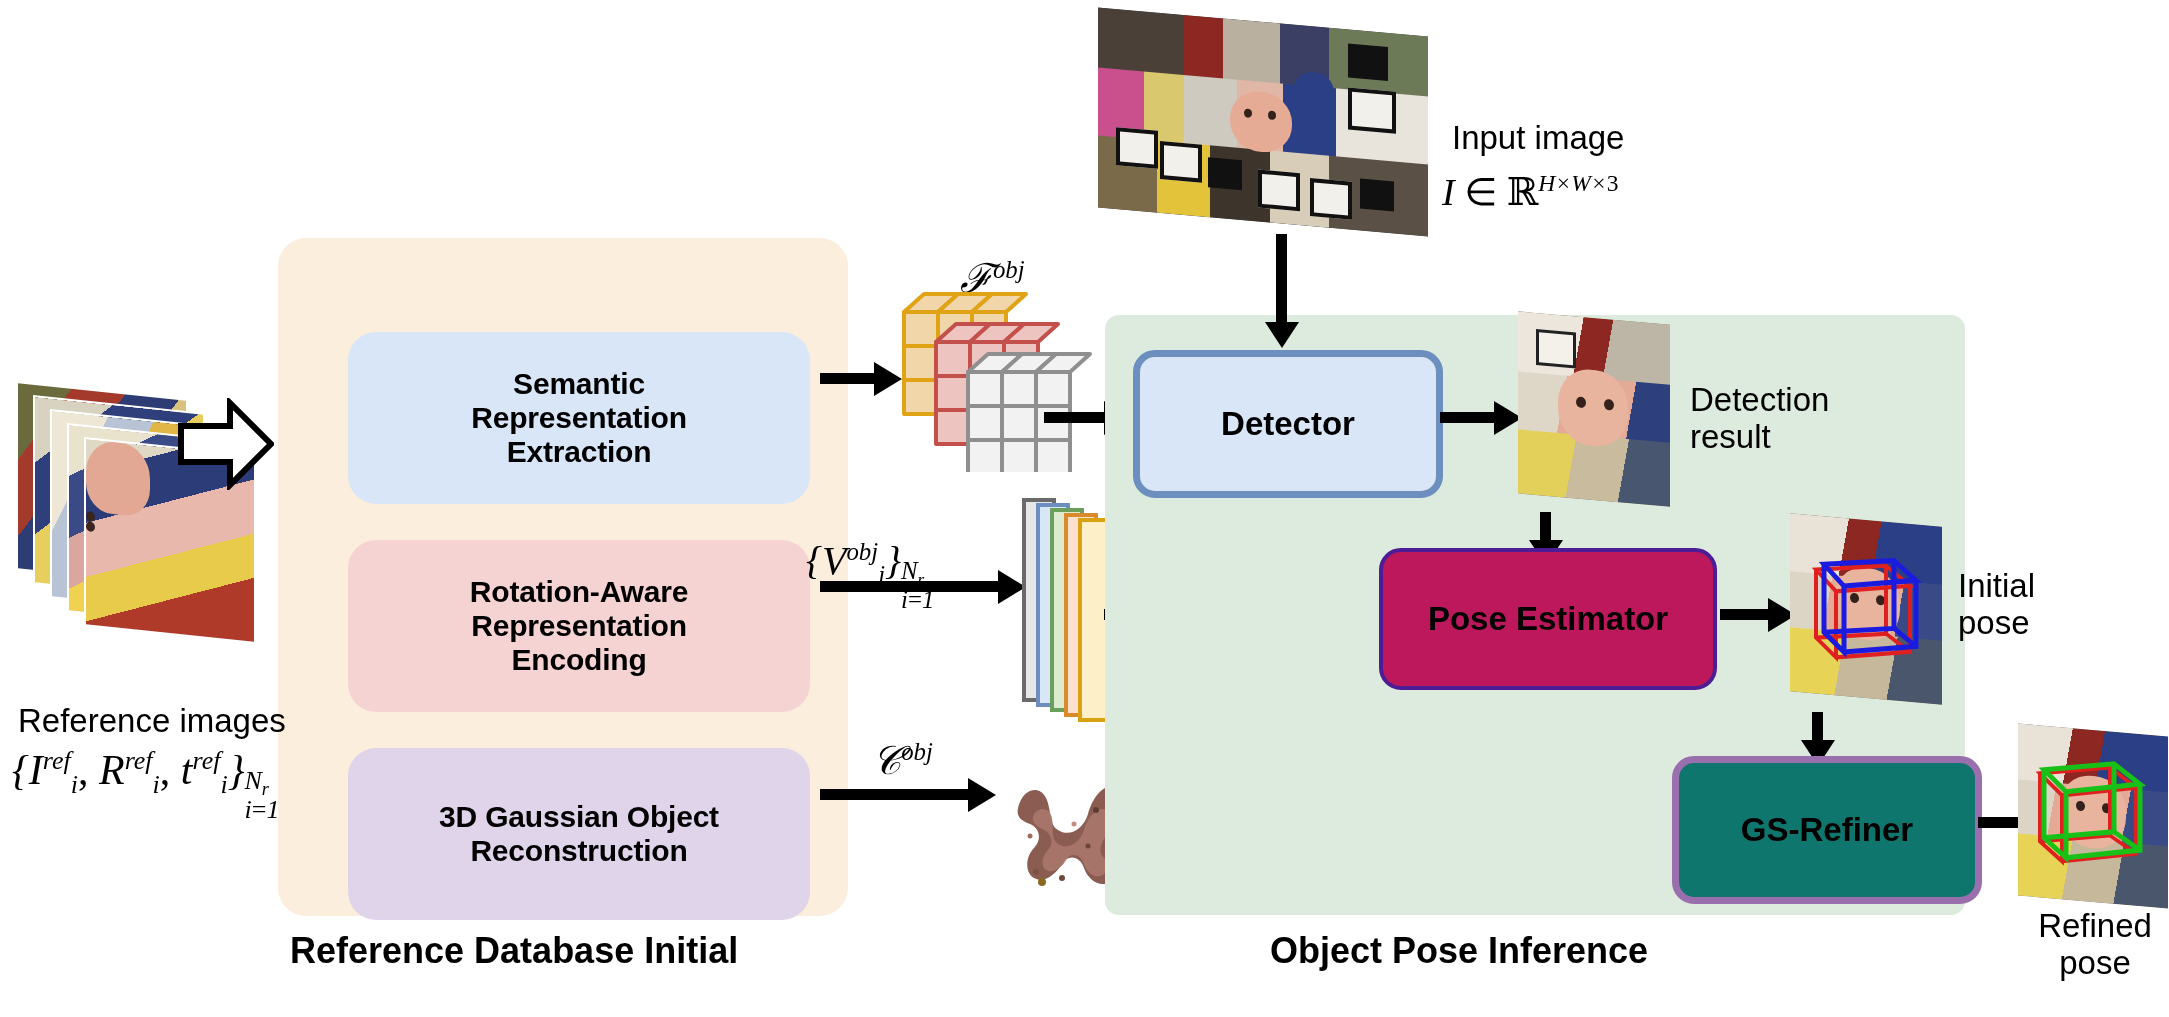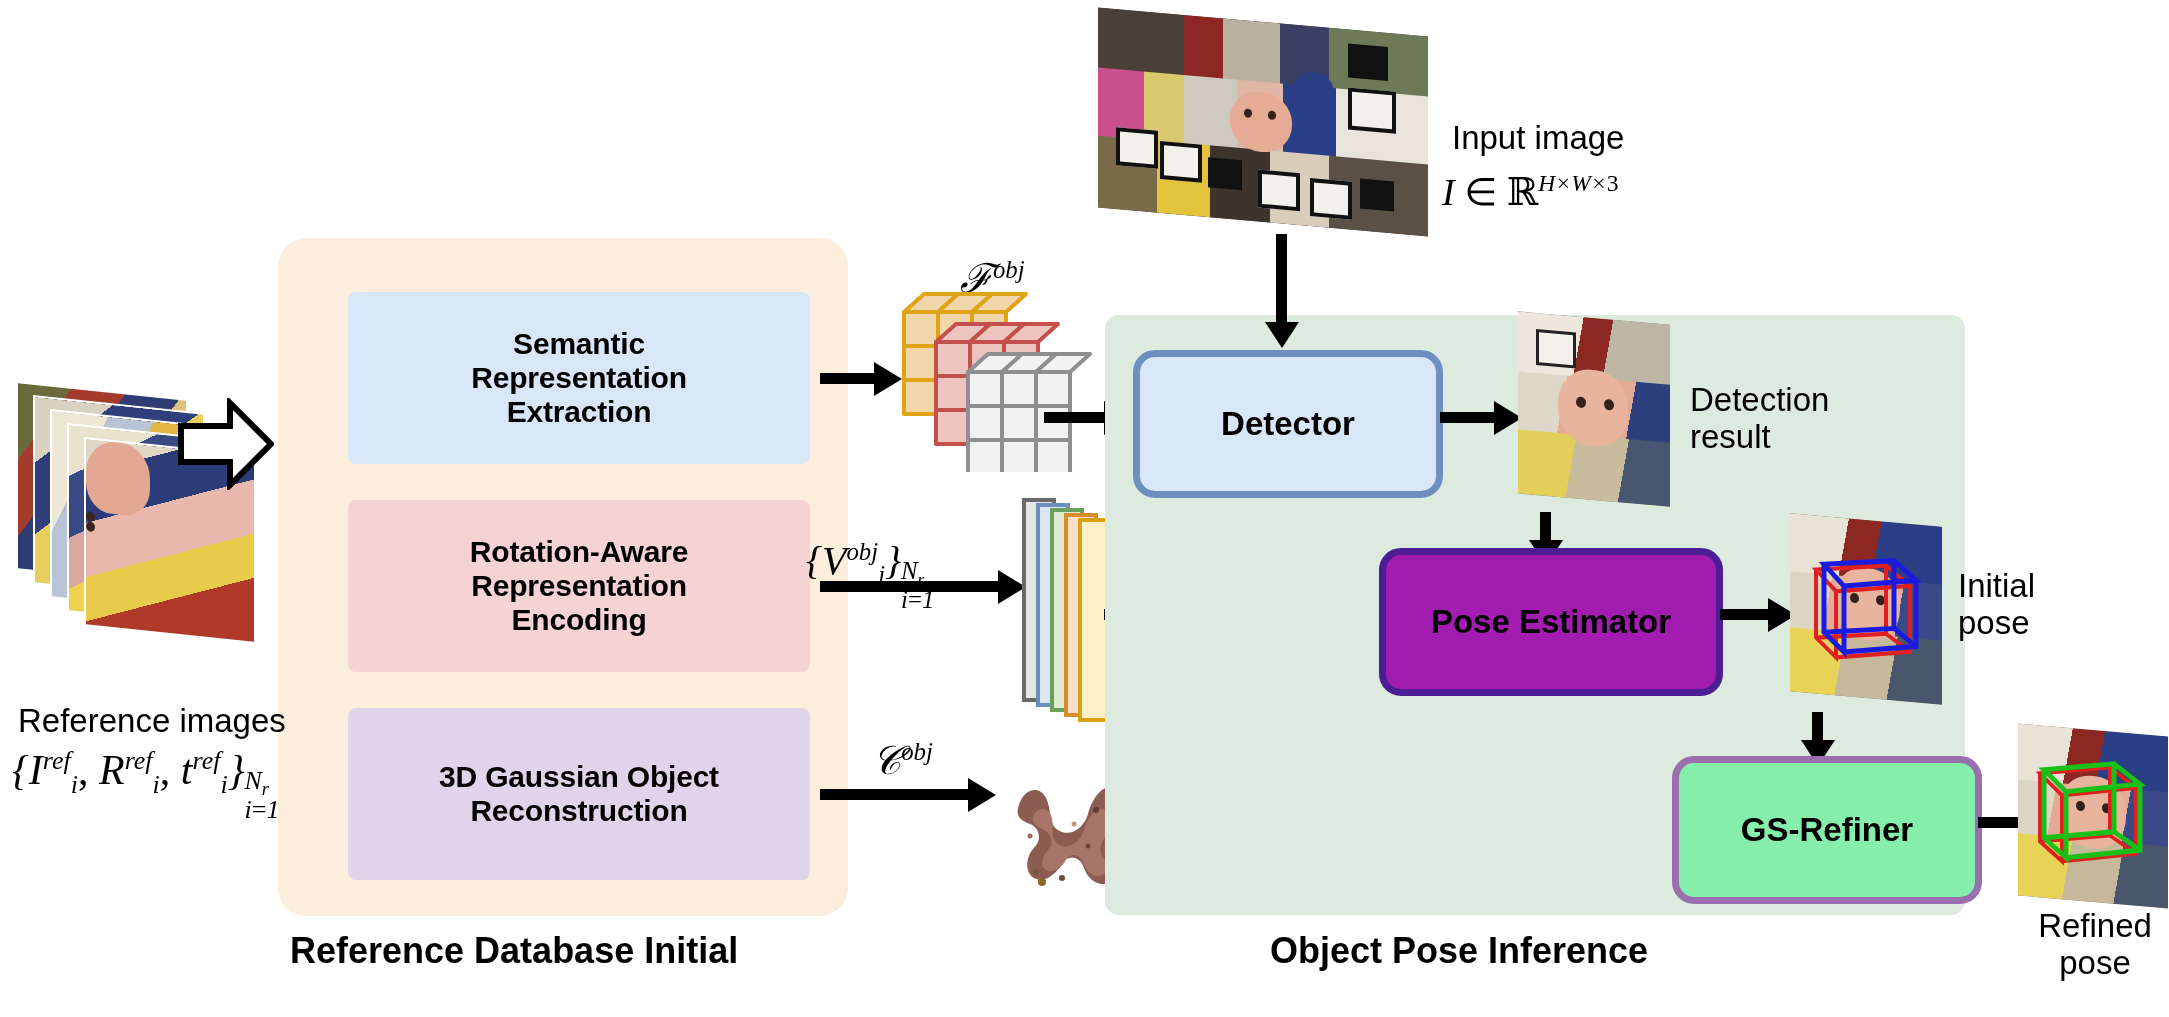--- a/index.html
+++ b/index.html
@@ -8,36 +8,36 @@
   .abs{position:absolute;}
   .nosel{user-select:none;}
 
   
   #left-panel{left:278px;top:238px;width:570px;height:678px;
       background:#fceedd;border-radius:28px;}
   #right-panel{left:1105px;top:315px;width:860px;height:600px;
       background:#dcebdd;border-radius:14px;}
 
   
-  .stage{position:absolute;border-radius:8px;display:flex;align-items:center;
+  .stage{position:absolute;border-radius:28px;display:flex;align-items:center;
       justify-content:center;text-align:center;font-weight:bold;font-size:30px;
-      line-height:1.14;color:#000;letter-spacing:-0.2px;}
+      line-height:1.14;color:#000;letter-spacing:-0.2px;margin-top:40px;}
   #stage-semantic{left:348px;top:292px;width:462px;height:172px;background:#d9e6f7;}
   #stage-rotation{left:348px;top:500px;width:462px;height:172px;background:#f6d3d3;}
   #stage-gaussian{left:348px;top:708px;width:462px;height:172px;background:#e0d4ea;}
 
   
   .proc{position:absolute;border-radius:22px;display:flex;align-items:center;
       justify-content:center;text-align:center;font-weight:bold;font-size:33px;color:#000;}
   #proc-detector{left:1133px;top:350px;width:296px;height:134px;
       background:#d9e6f7;border:7px solid #6d8fc0;}
   #proc-pose{left:1379px;top:548px;width:330px;height:134px;
-      background:#a21caf;border:7px solid #4c1d95;}
+      background:#be185d;border:4px solid #4c1d95;}
   #proc-refiner{left:1672px;top:756px;width:296px;height:134px;
-      background:#86efac;border:7px solid #9a6fad;}
+      background:#0f766e;border:7px solid #9a6fad;}
 
   
   .caption{position:absolute;font-weight:bold;font-size:36px;white-space:nowrap;}
   #cap-left{left:290px;top:930px;}
   #cap-right{left:1270px;top:930px;}
 
   
   .plabel{position:absolute;font-size:33px;line-height:1.12;white-space:pre;}
 
   

